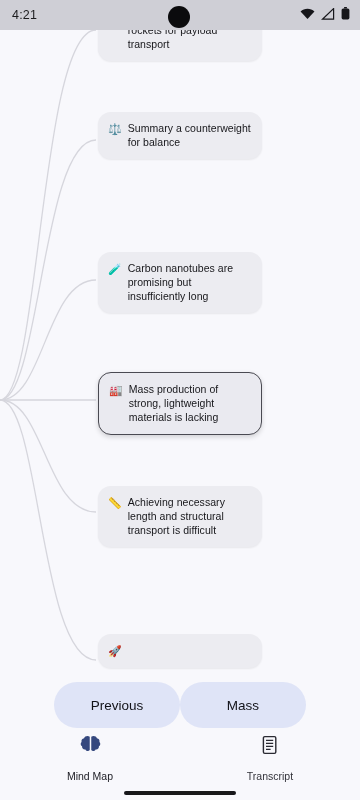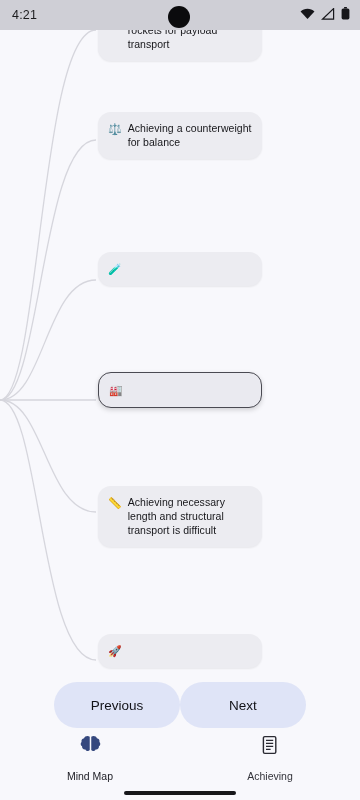--- a/index.html
+++ b/index.html
@@ -154,44 +154,46 @@
       </g>
     </svg>
 
     <div class="node" style="left:98px; top:0px;">
       <span class="node-emoji">🛁</span>
       <span class="node-text">Eliminates need for rockets for payload transport</span>
     </div>
 
     <div class="node" style="left:98px; top:112px;">
       <span class="node-emoji">⚖️</span>
-      <span class="node-text">Achieving a counterweight for balance</span>
+      <span class="node-text">Summary a counterweight for balance</span>
     </div>
 
     <div class="node" style="left:98px; top:252px;">
       <span class="node-emoji">🧪</span>
+      <span class="node-text">Carbon nanotubes are promising but insufficiently long</span>
     </div>
 
     <div class="node selected" style="left:98px; top:372px;">
       <span class="node-emoji">🏭</span>
+      <span class="node-text">Mass production of strong, lightweight materials is lacking</span>
     </div>
 
     <div class="node" style="left:98px; top:486px;">
       <span class="node-emoji">📏</span>
       <span class="node-text">Achieving necessary length and structural transport is difficult</span>
     </div>
 
     <div class="node" style="left:98px; top:634px;">
       <span class="node-emoji">🚀</span>
     </div>
   </div>
 
   <div class="navbtns">
     <button class="navbtn">Previous</button>
-    <button class="navbtn">Next</button>
+    <button class="navbtn">Mass</button>
   </div>
 
   <div class="bottomnav">
 
     <div class="navitem active">
       <span class="nav-pill">
         <svg width="23" height="20" viewBox="0 0 24 20">
           <path d="M11.2 1.4c-2 -1.3 -5.2 -0.7 -5.9 1.6 -2 0.3 -3.2 2 -2.6 3.8 -1.4 1.3 -1.2 3.5 0.5 4.5 -0.3 2 1.4 3.7 3.5 3.3 0.8 1.8 3.4 2.2 4.5 0.7z" fill="#35487e"></path>
           <path d="M12.8 1.4c2 -1.3 5.2 -0.7 5.9 1.6 2 0.3 3.2 2 2.6 3.8 1.4 1.3 1.2 3.5 -0.5 4.5 0.3 2 -1.4 3.7 -3.5 3.3 -0.8 1.8 -3.4 2.2 -4.5 0.7z" fill="#35487e"></path>
           <path d="M12 2.2v14.4" stroke="#f8f8fc" stroke-width="0.9" fill="none"></path>
@@ -201,18 +203,18 @@
     </div>
 
 
     <div class="navitem">
       <span class="nav-pill">
         <svg width="18" height="20" viewBox="0 0 18 20">
           <rect x="2.4" y="1.6" width="12.4" height="16.8" rx="1.4" fill="none" stroke="#2a2a32" stroke-width="1.4"></rect>
           <path d="M5 5.4h7.2M5 8.4h7.2M5 11.4h7.2M5 14.4h4.6" stroke="#2a2a32" stroke-width="1.2"></path>
         </svg>
       </span>
-      <span class="label">Achieving</span>
+      <span class="label">Transcript</span>
     </div>
   </div>
 
   <div class="gesturebar"></div>
 </div>
 
 </body></html>

